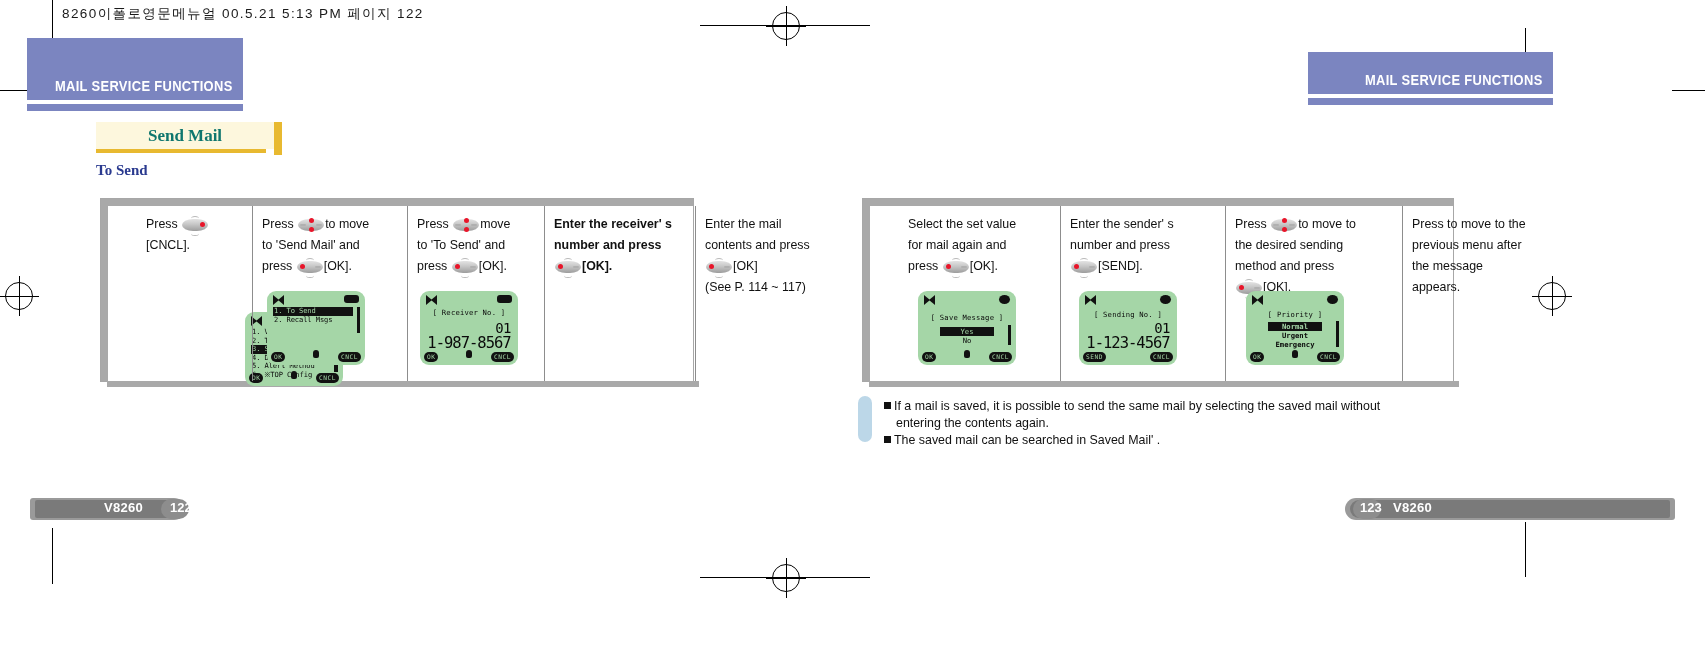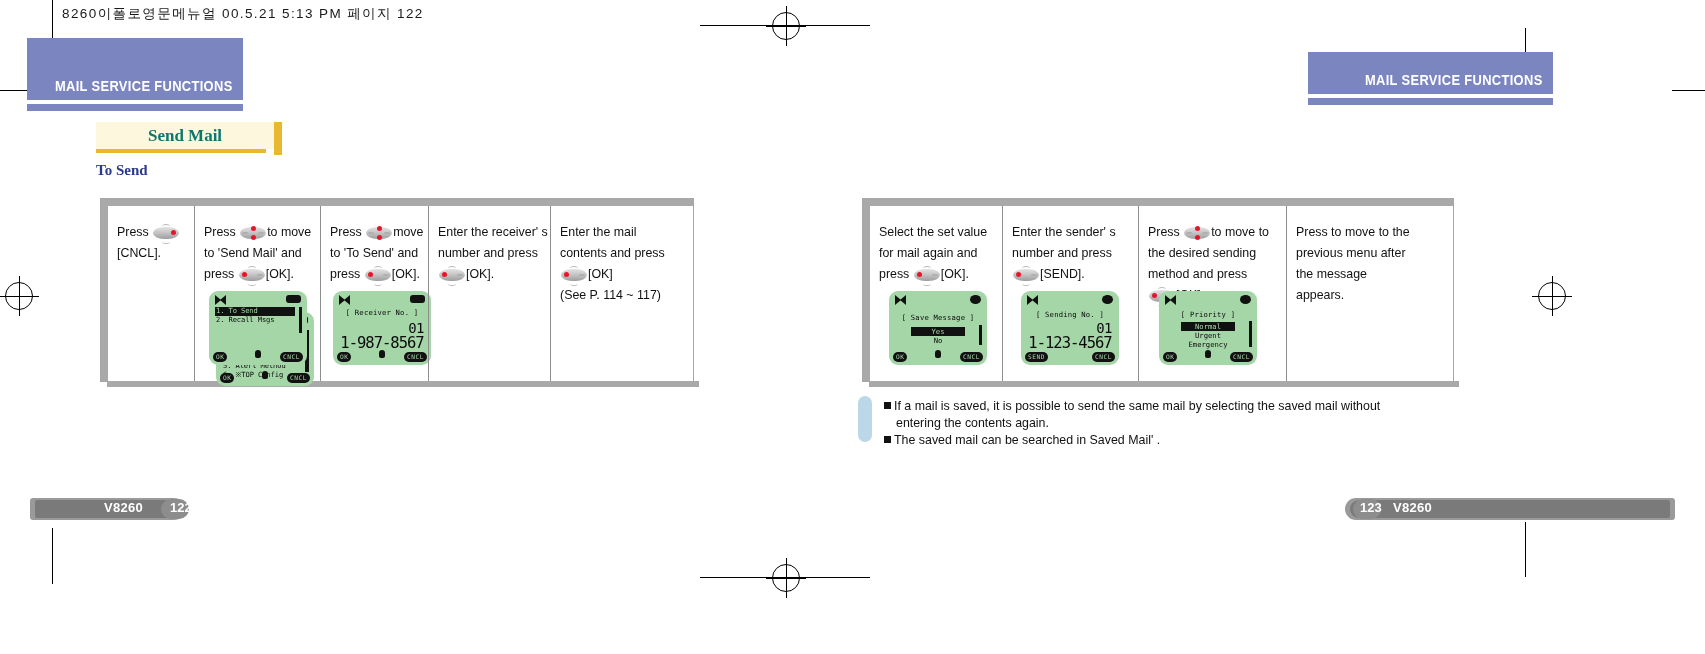--- a/index.html
+++ b/index.html
@@ -50,21 +50,21 @@
     font-family:"Liberation Serif", serif;font-weight:bold;font-size:15px;color:#2a3a8f;
   }
 
   
   .steptable{position:absolute;border:1px solid #a7a7a7;background:#fff;box-sizing:border-box;}
   .steptable .shadow-b{position:absolute;left:6px;bottom:-6px;width:100%;height:6px;background:#a9a9a9;}
   .steptable .topbar{position:absolute;left:0;top:0;width:100%;height:7px;background:#a9a9a9;}
   .steptable .leftbar{position:absolute;left:0;top:0;width:7px;height:100%;background:#a9a9a9;}
 
   .colwrap{position:absolute;left:7px;top:7px;display:flex;height:calc(100% - 7px);}
-  .stepcol{position:relative;box-sizing:border-box;padding:16px 7px 0 9px;}
+  .stepcol{position:relative;box-sizing:border-box;padding:8px 7px 0 9px;margin-left:29px;}
   .stepcol + .stepcol{border-left:1px solid #8d8d8d;}
   .steptext{font-size:12.4px;color:#111;line-height:21px;}
   .steptext .ln{display:block;white-space:nowrap;}
 
   
   .key{
     display:inline-block;vertical-align:-5px;position:relative;
     width:26px;height:15px;margin:0 1px;
   }
   .key .body{
@@ -255,21 +255,21 @@
           <div class="bignum">01</div>
           <div class="bigphone">1-987-8567</div>
           <div class="softbar">
             <span class="soft l">OK</span>
             <span class="softmid"></span>
             <span class="soft r">CNCL</span>
           </div>
         </div>
       </div>
 
-      <div class="stepcol" style="width:122px;">
+      <div class="stepcol" style="width:122px;font-weight:bold;">
         <div class="steptext">
           <span class="ln">Enter the receiver' s</span>
           <span class="ln">number and press</span>
           <span class="ln"><span class="key ok"><span class="body"></span><span class="tick"></span><span class="tickb"></span><span class="dot"></span><span class="sider"></span></span><span>[OK].</span></span>
         </div>
       </div>
 
       <div class="stepcol" style="width:138px;">
         <div class="steptext">
           <span class="ln">Enter the mail</span>
@@ -335,21 +335,21 @@
           <span class="ln"><span>Press </span><span class="key nav"><span class="body"></span><span class="sidel"></span><span class="sider"></span><span class="dot d1"></span><span class="dot d2"></span></span><span>to move to</span></span>
           <span class="ln">the desired sending</span>
           <span class="ln">method and press</span>
           <span class="ln"><span class="key ok"><span class="body"></span><span class="tick"></span><span class="tickb"></span><span class="dot"></span><span class="sider"></span></span><span>[OK].</span></span>
         </div>
         <div class="lcd" style="left:20px;top:85px;">
           <span class="sigicon"></span>
           <span class="batt" style="border-radius:50%;width:11px;height:9px;"></span>
           <span class="scrollb thin" style="top:30px;height:26px;"></span>
           <div class="hdr" style="top:19px;">[ Priority ]</div>
-          <div class="opts" style="top:31px;">
+          <div class="opts" style="top:31px;font-weight:bold;">
             <span class="o sel">Normal</span>
             <span class="o">Urgent</span>
             <span class="o">Emergency</span>
           </div>
           <div class="softbar">
             <span class="soft l">OK</span>
             <span class="softmid"></span>
             <span class="soft r">CNCL</span>
           </div>
         </div>

